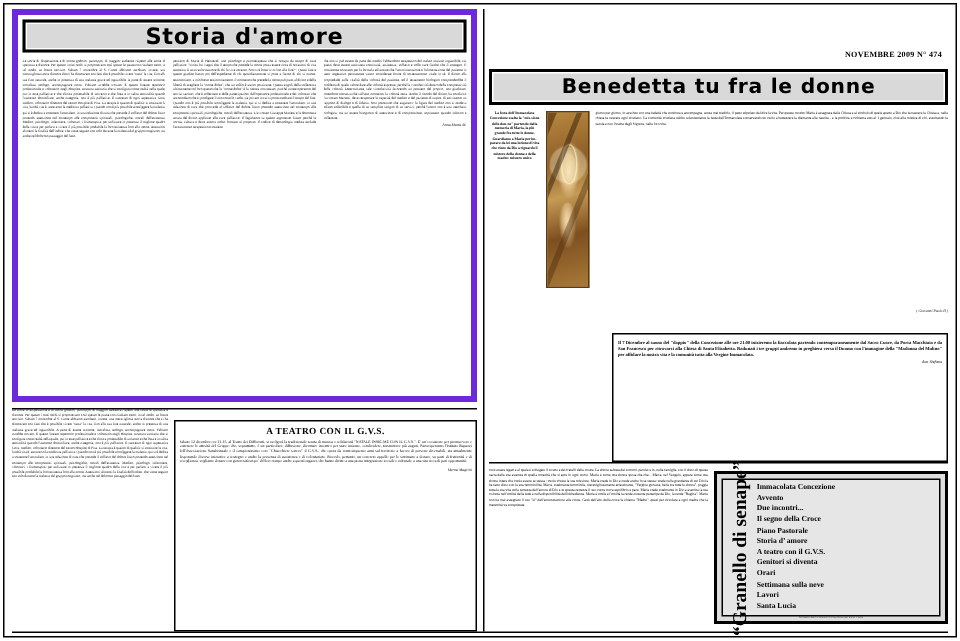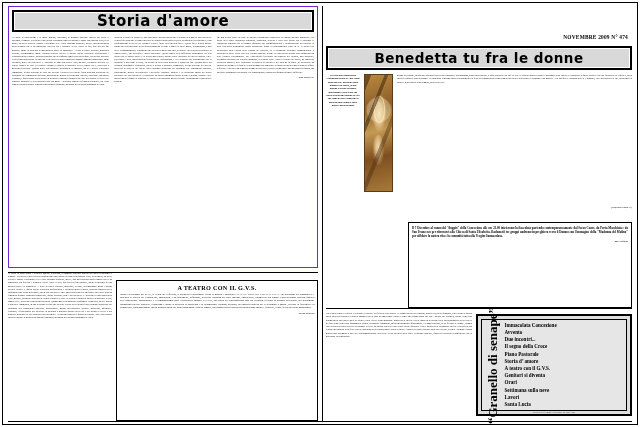--- a/index.html
+++ b/index.html
@@ -46,21 +46,21 @@
     text-align:right;
     font-style:italic;
     font-size:2.6px;
     margin-top:2px;
   }
 
   
   .left-top{
     position:absolute;left:8px;top:6px;
     width:310px;height:262px;
-    border:1px solid #6d28d9;
+    border:4px solid #6d28d9;
     box-sizing:border-box;
     padding:3px;
     background:#fff;
   }
   .storia-hdr{
     height:22px;width:100%;
     margin-bottom:4px;
   }
   .storia-hdr span{ font-size:15px; }
   .cols3{

